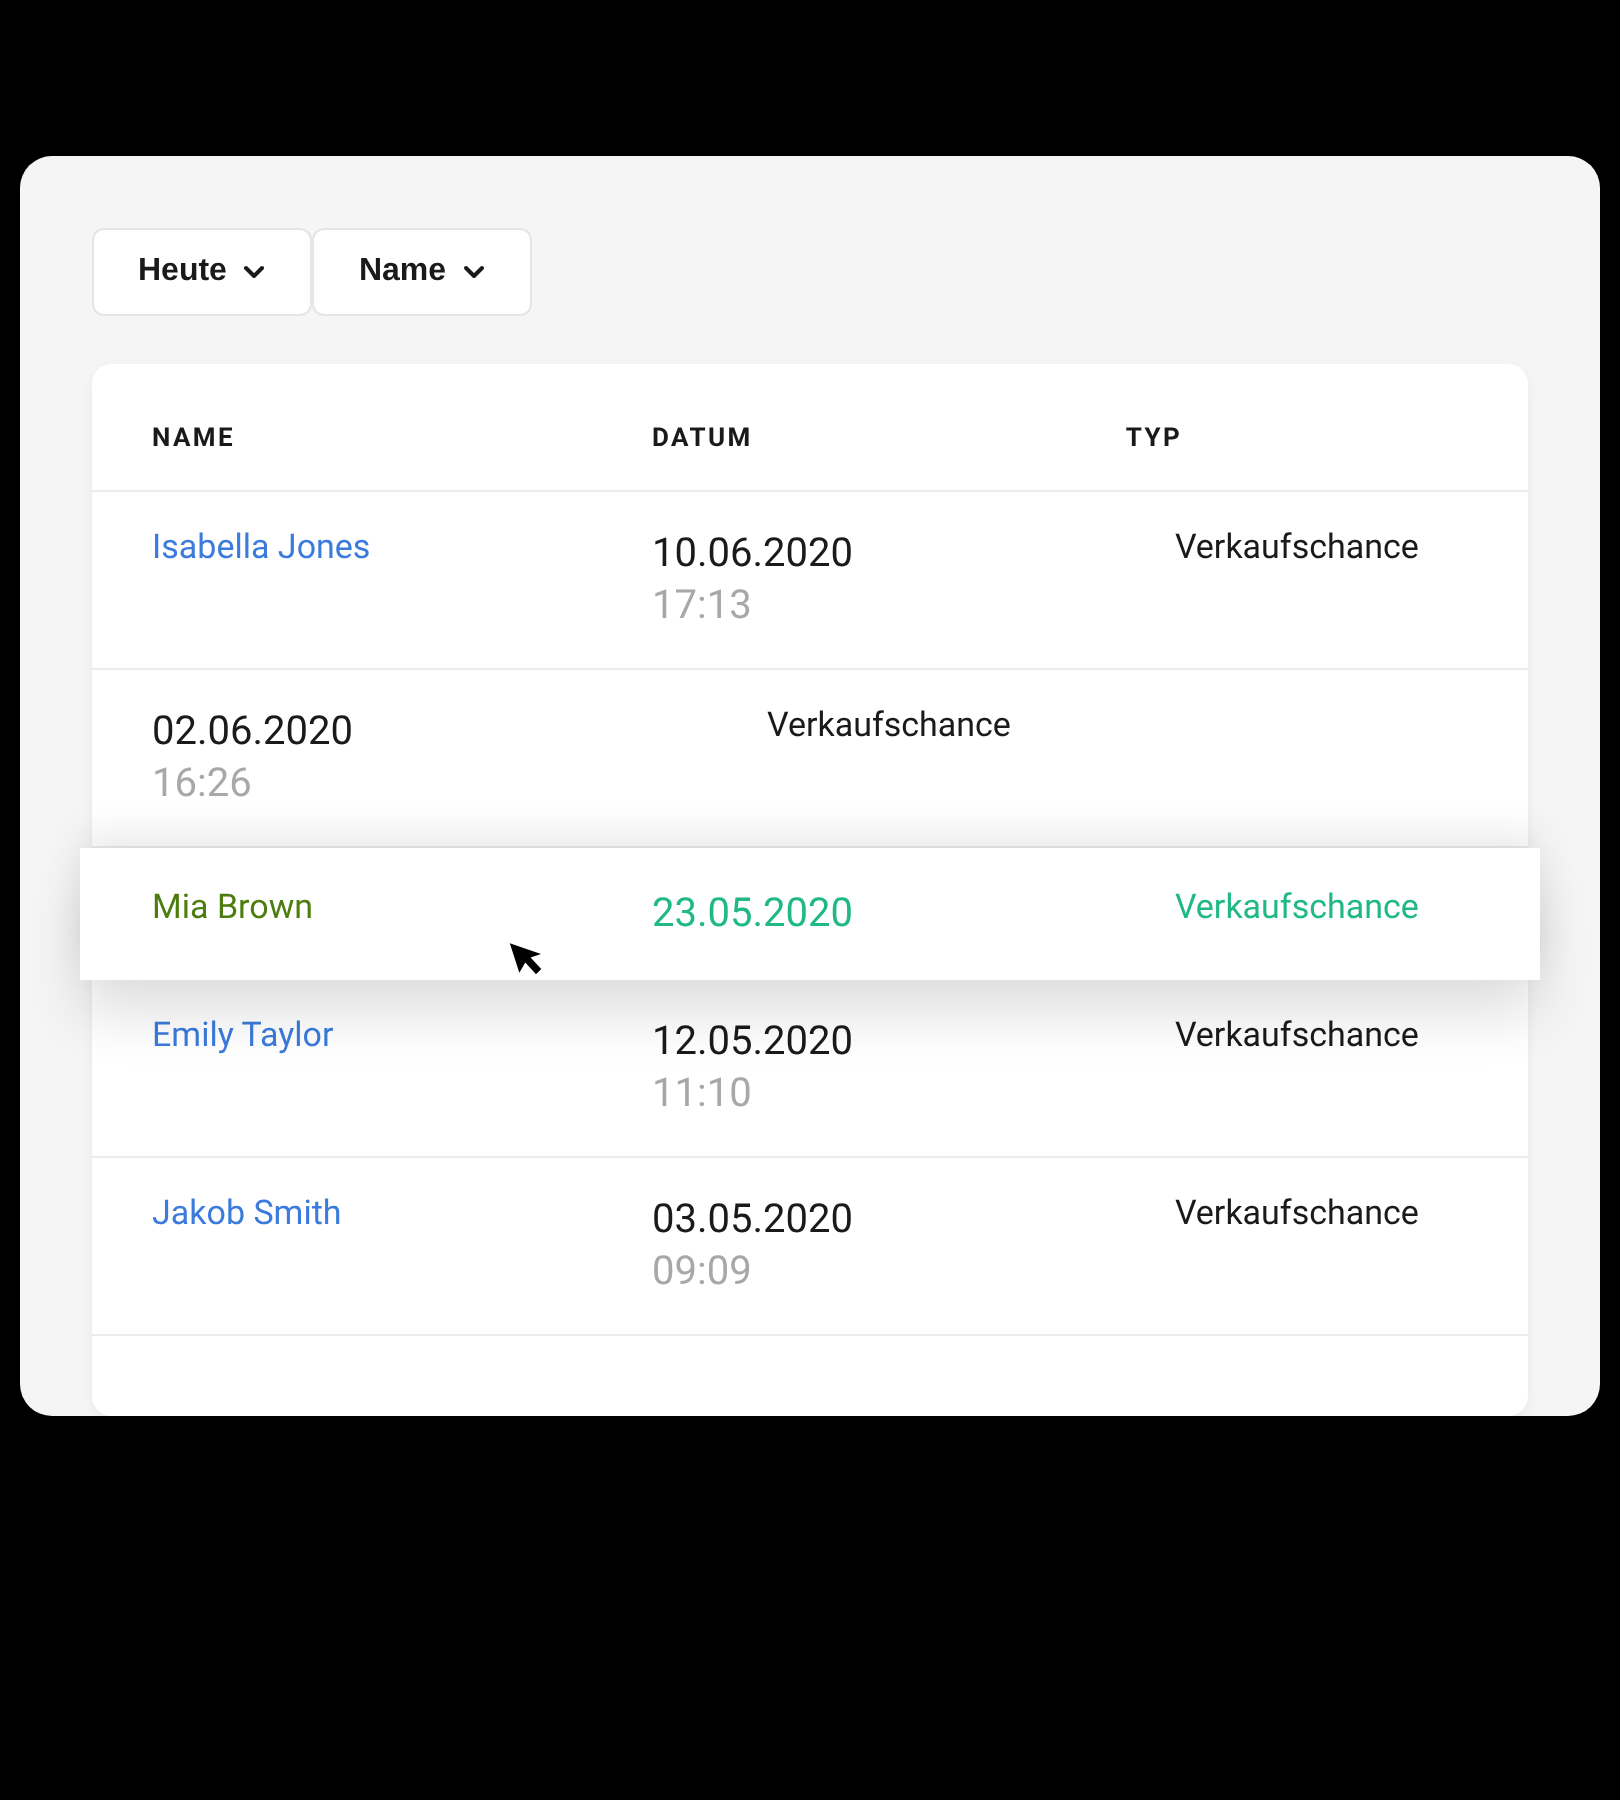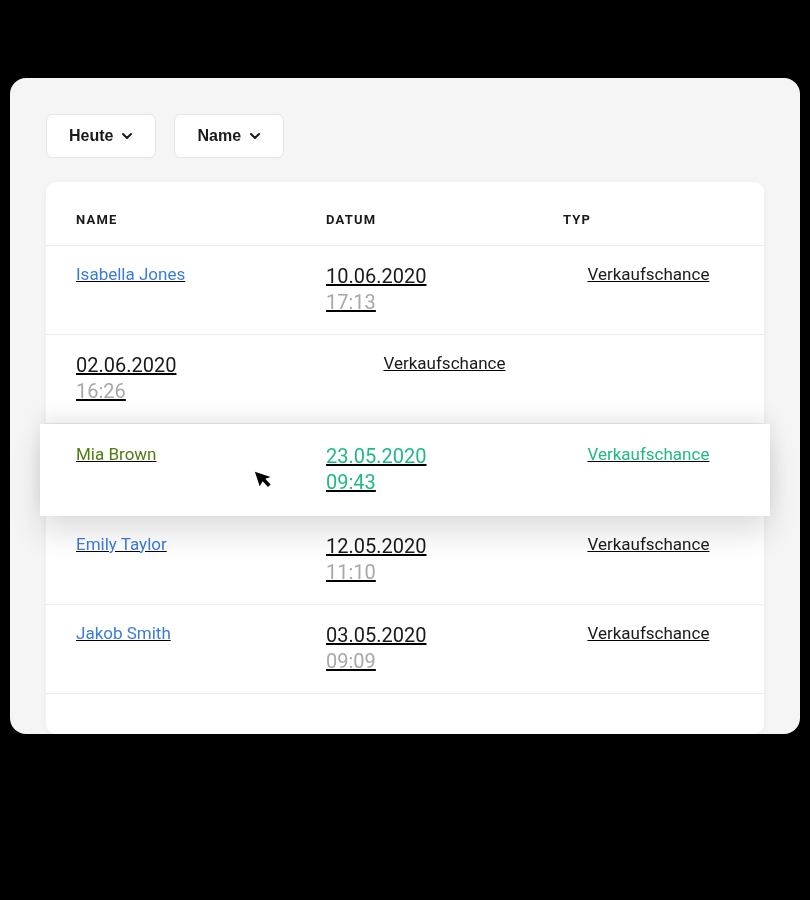--- a/index.html
+++ b/index.html
@@ -16,21 +16,20 @@
     }
     .outer-panel {
       background: #f5f5f5;
       border-radius: 16px;
       margin: 78px 10px 0 10px;
       padding: 36px 0 0 0;
       position: relative;
     }
     .filter-bar {
       display: flex;
-      gap: 18px;
       padding: 0 36px 24px 36px;
       align-items: center;
     }
     .filter-button {
       background: #fff;
       border: 1px solid #e5e5e5;
       border-radius: 6px;
       padding: 12px 22px;
       font-size: 16px;
       font-weight: 600;
@@ -69,21 +68,20 @@
       color: #1a1a1a;
       text-transform: uppercase;
     }
     .table-row {
       display: grid;
       grid-template-columns: 38% 36% 26%;
       padding: 18px 30px 20px 30px;
       border-bottom: 1px solid #ececec;
       align-items: start;
       background: #fff;
-      text-decoration: underline;
     }
     .table-row.highlighted {
       position: relative;
       z-index: 5;
       box-shadow: 0 -8px 18px rgba(0,0,0,0.08), 0 18px 28px rgba(0,0,0,0.12);
       border-bottom: none;
       margin-left: -6px;
       margin-right: -6px;
       padding-left: 36px;
       padding-right: 36px;
@@ -171,21 +169,20 @@
           <div class="date-cell">
             <div>02.06.2020</div>
             <div class="time">16:26</div>
           </div>
           <div class="type-cell">Verkaufschance</div>
         </div>
         <div class="table-row highlighted">
           <div><span class="name-link">Mia  Brown</span></div>
           <div class="date-cell">
             <div>23.05.2020</div>
-            <div class="time">09:43</div>
           </div>
           <div class="type-cell">Verkaufschance</div>
         </div>
         <div class="table-row">
           <div><span class="name-link">Emily  Taylor</span></div>
           <div class="date-cell">
             <div>12.05.2020</div>
             <div class="time">11:10</div>
           </div>
           <div class="type-cell">Verkaufschance</div>

